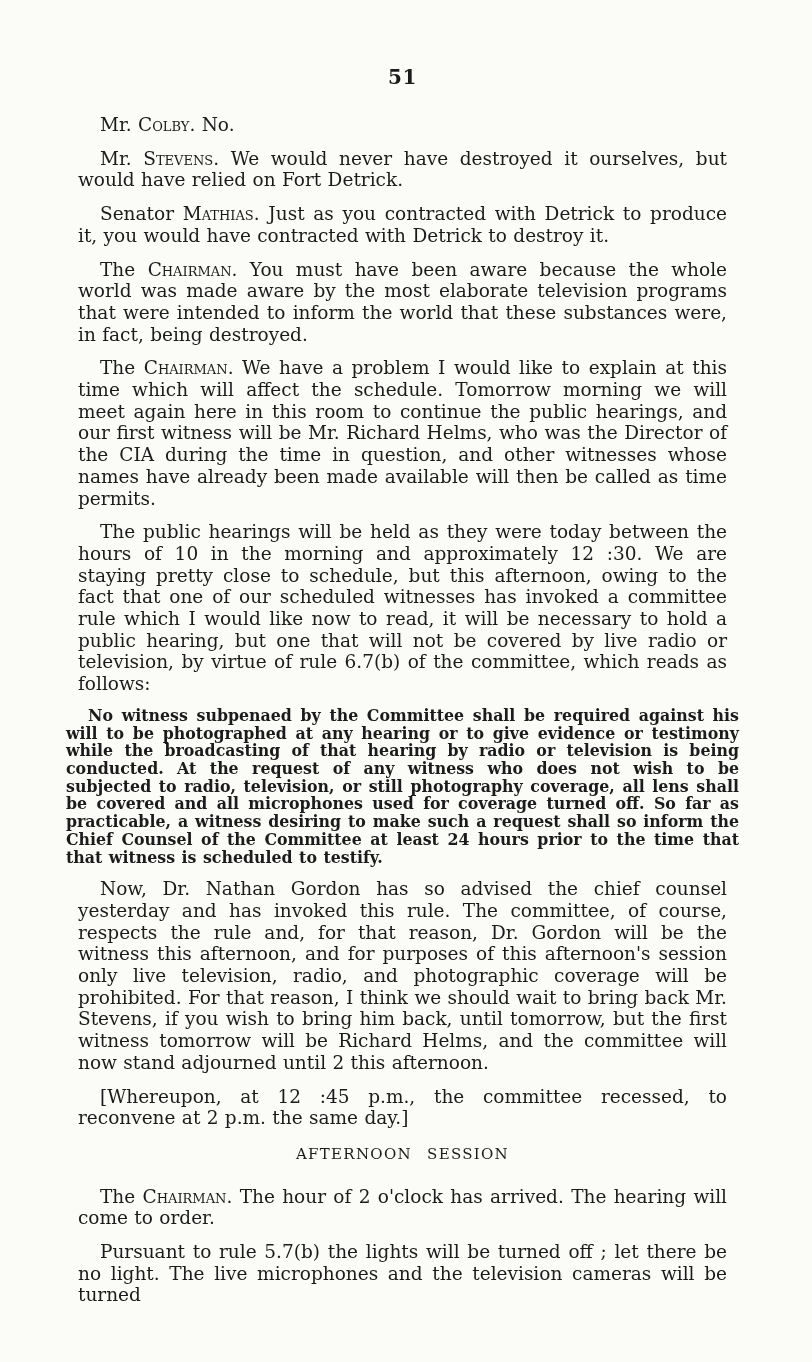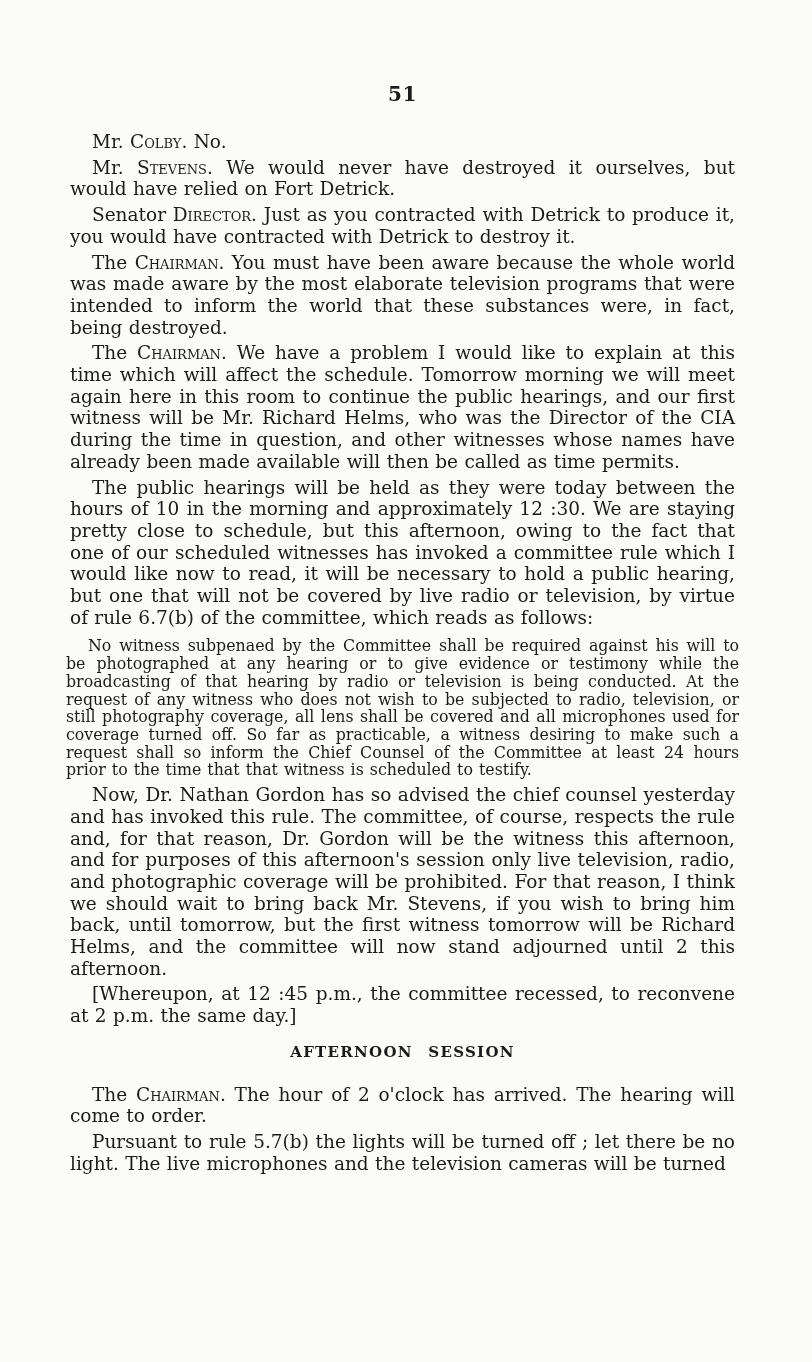--- a/index.html
+++ b/index.html
@@ -5,71 +5,72 @@
   html, body { margin: 0; padding: 0; background: #e8e8e6; }
   .page {
     position: relative;
     width: 812px;
     height: 1362px;
     margin: 0 auto;
     background: #fbfbf8;
     color: #1b1b1b;
     font-family: "DejaVu Serif", "Liberation Serif", serif;
     box-sizing: border-box;
-    padding: 82px 73px 0 66px;
+    padding: 65px 73px 0 66px;
     overflow: hidden;
   }
   .pageno {
     font-size: 20px;
     font-weight: bold;
     text-align: center;
     margin: 0 0 25px 0;
     letter-spacing: 0.5px;
   }
   .para {
-    margin: 4px;
+    margin: 12px;
     font-size: 18.5px;
     line-height: 21.7px;
     text-align: justify;
     text-indent: 22px;
     hyphens: none;
     word-spacing: 0.5px;
   }
   .quote {
     margin: 9px 0 5px 0;
     font-size: 15.8px;
     line-height: 17.7px;
     text-align: justify;
     text-indent: 22px;
     word-spacing: 1px;
+    font-weight: bold;
   }
   .heading {
     margin: 15px 0 20px 0;
     font-size: 15px;
-    font-weight: bold;
+    font-weight: normal;
     text-align: center;
     text-indent: 0;
     letter-spacing: 1.3px;
     word-spacing: 9px;
   }
   .sc { font-variant: small-caps; }
 </style>
 </head>
 <body>
 
 <div class="page">
 
   <div class="pageno">51</div>
 
   <p class="para"><span>Mr. </span><span class="sc">Colby</span><span>. No.</span></p>
 
   <p class="para"><span>Mr. </span><span class="sc">Stevens</span><span>. We would never have destroyed it ourselves, but would have relied on Fort Detrick.</span></p>
 
 
-  <p class="para"><span>Senator </span><span class="sc">Director</span><span>. Just as you contracted with Detrick to produce it, you would have contracted with Detrick to destroy it.</span></p>
+  <p class="para"><span>Senator </span><span class="sc">Mathias</span><span>. Just as you contracted with Detrick to produce it, you would have contracted with Detrick to destroy it.</span></p>
 
 
   <p class="para"><span>The </span><span class="sc">Chairman</span><span>. You must have been aware because the whole world was made aware by the most elaborate television programs that were intended to inform the world that these substances were, in fact, being destroyed.</span></p>
 
 
   <p class="para"><span>The </span><span class="sc">Chairman</span><span>. We have a problem I would like to explain at this time which will affect the schedule. Tomorrow morning we will meet again here in this room to continue the public hearings, and our first witness will be Mr. Richard Helms, who was the Director of the CIA during the time in question, and other witnesses whose names have already been made available will then be called as time permits.</span></p>
 
   <p class="para"><span>The public hearings will be held as they were today between the hours of 10 in the morning and approximately 12 :30. We are staying pretty close to schedule, but this afternoon, owing to the fact that one of our scheduled witnesses has invoked a committee rule which I would like now to read, it will be necessary to hold a public hearing, but one that will not be covered by live radio or television, by virtue of rule 6.7(b) of the committee, which reads as follows:</span></p>
 
   <p class="quote"><span>No witness subpenaed by the Committee shall be required against his will to be photographed at any hearing or to give evidence or testimony while the broadcasting of that hearing by radio or television is being conducted. At the request of any witness who does not wish to be subjected to radio, television, or still photography coverage, all lens shall be covered and all microphones used for coverage turned off. So far as practicable, a witness desiring to make such a request shall so inform the Chief Counsel of the Committee at least 24 hours prior to the time that that witness is scheduled to testify.</span></p>

